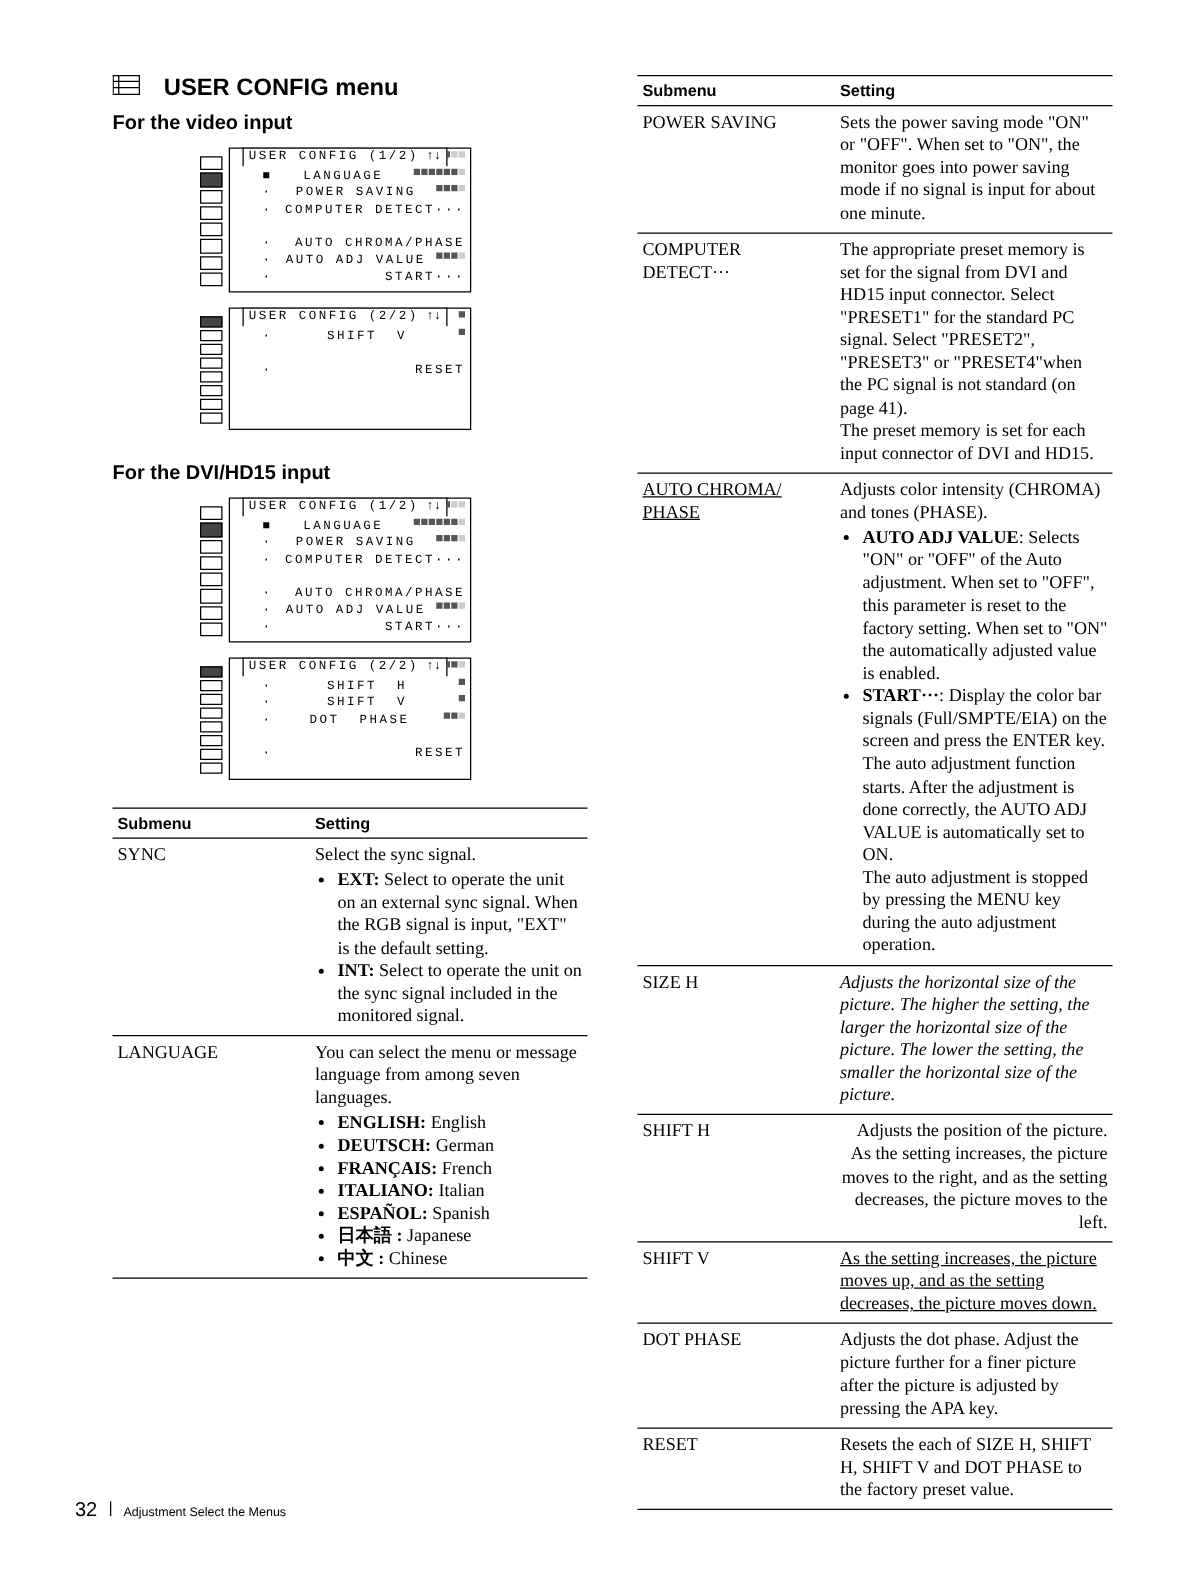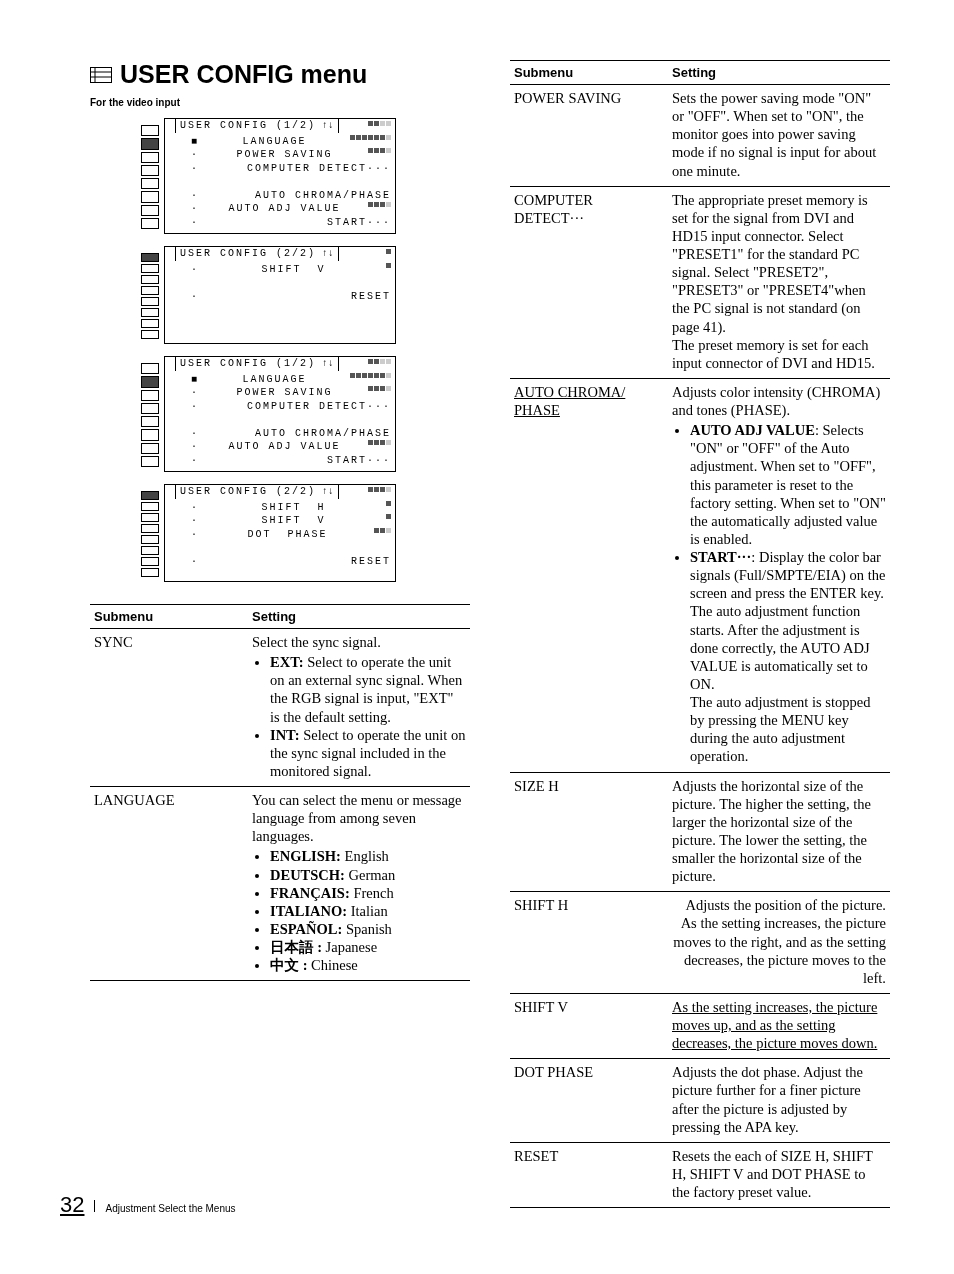--- a/index.html
+++ b/index.html
@@ -24,38 +24,38 @@
     gap: 40px;
   }
   .col {
     width: 380px;
   }
 
   
   .h2 {
     font-family: Helvetica, Arial, sans-serif;
     font-weight: bold;
-    font-size: 25px;
+    font-size: 19px;
     display: flex;
     align-items: center;
-    gap: 8px;
+    gap: 19px;
     margin: 0 0 4px 0;
   }
   .h2 svg { flex: 0 0 auto; }
   .intro { margin: 0 0 18px 0; line-height: 1.3; }
   .subh {
     font-family: Helvetica, Arial, sans-serif;
     font-weight: bold;
-    font-size: 10px;
+    font-size: 16px;
     margin: 8px 0 10px 0;
   }
 
   
   .osd {
-    width: 232px;
+    width: 194px;
     margin: 0 auto 12px auto;
     font-family: "Courier New", monospace;
     font-size: 10px;
     letter-spacing: 2px;
     line-height: 1.35;
     color: #000;
   }
   .osd .frame {
     border: 1px solid #000;
     padding: 2px 4px 4px 26px;
@@ -123,21 +123,21 @@
   
   .footer {
     position: absolute;
     left: 60px; bottom: 30px;
     font-family: Helvetica, Arial, sans-serif;
     font-size: 10px;
     display: flex;
     align-items: baseline;
     gap: 10px;
   }
-  .footer .pn { font-size: 22px; font-weight: 400; text-decoration: underline; }
+  .footer .pn { font-size: 16px; font-weight: 400; }
   .footer .sep { border-left:1px solid #000; height:12px; display:inline-block; }
 </style>
 </head>
 <body>
 
 <div class="page">
   <div class="columns">
 
     <div class="col">
       <div class="h2">
@@ -194,20 +194,21 @@
             </div>
           <div class="rows">
               <div class="row hl"><span>SHIFT  H</span><span class="bar"><i class="f"></i></span></div>
               <div class="row"><span>SHIFT  V</span><span class="bar"><i class="f"></i></span></div>
               <div>&nbsp;</div>
               <div class="row"><span>RESET</span></div>
             </div>
         </div>
       </div>
 
+      <div class="subh" style="margin-top:26px">For the DVI/HD15 input</div>
 
       <div class="osd">
         <div class="frame">
           <span class="tabtitle">USER  CONFIG  (1/2)</span>
           <div class="icons">
               <span></span>
               <span class="sel"></span>
               <span></span>
               <span></span>
               <span></span>
@@ -301,21 +302,21 @@
 The preset memory is set for each input connector of DVI and HD15.</td>
             </tr>
             <tr>
               <td style="white-space: pre-line; text-decoration: underline;">AUTO CHROMA/
 PHASE</td>
               <td style="white-space: pre-line;">Adjusts color intensity (CHROMA) and tones (PHASE).<ul><li style="white-space: pre-line;"><span class="b">AUTO ADJ VALUE</span>: Selects "ON" or "OFF" of the Auto adjustment. When set to "OFF", this parameter is reset to the factory setting. When set to "ON" the automatically adjusted value is enabled.</li><li style="white-space: pre-line;"><span class="b">START···</span>: Display the color bar signals (Full/SMPTE/EIA) on the screen and press the ENTER key. The auto adjustment function starts. After the adjustment is done correctly, the AUTO ADJ VALUE is automatically set to ON.
 The auto adjustment is stopped by pressing the MENU key during the auto adjustment operation.</li></ul></td>
             </tr>
             <tr>
               <td style="white-space: pre-line;">SIZE H</td>
-              <td style="white-space: pre-line;">Adjusts the horizontal size of the picture.  The higher the setting, the larger the horizontal size of the picture.  The lower the setting, the smaller the horizontal size of the picture.</td>
+              <td style="white-space: pre-line; font-style: italic;">Adjusts the horizontal size of the picture.  The higher the setting, the larger the horizontal size of the picture.  The lower the setting, the smaller the horizontal size of the picture.</td>
             </tr>
             <tr>
               <td style="white-space: pre-line;">SHIFT H</td>
               <td style="white-space: pre-line; text-align: right;">Adjusts the position of the picture.  As the setting increases, the picture moves to the right, and as the setting decreases, the picture moves to the left.</td>
             </tr>
             <tr>
               <td style="white-space: pre-line;">SHIFT V</td>
               <td style="white-space: pre-line; text-decoration: underline;">As the setting increases, the picture moves up, and as the setting decreases, the picture moves down.</td>
             </tr>
             <tr>

